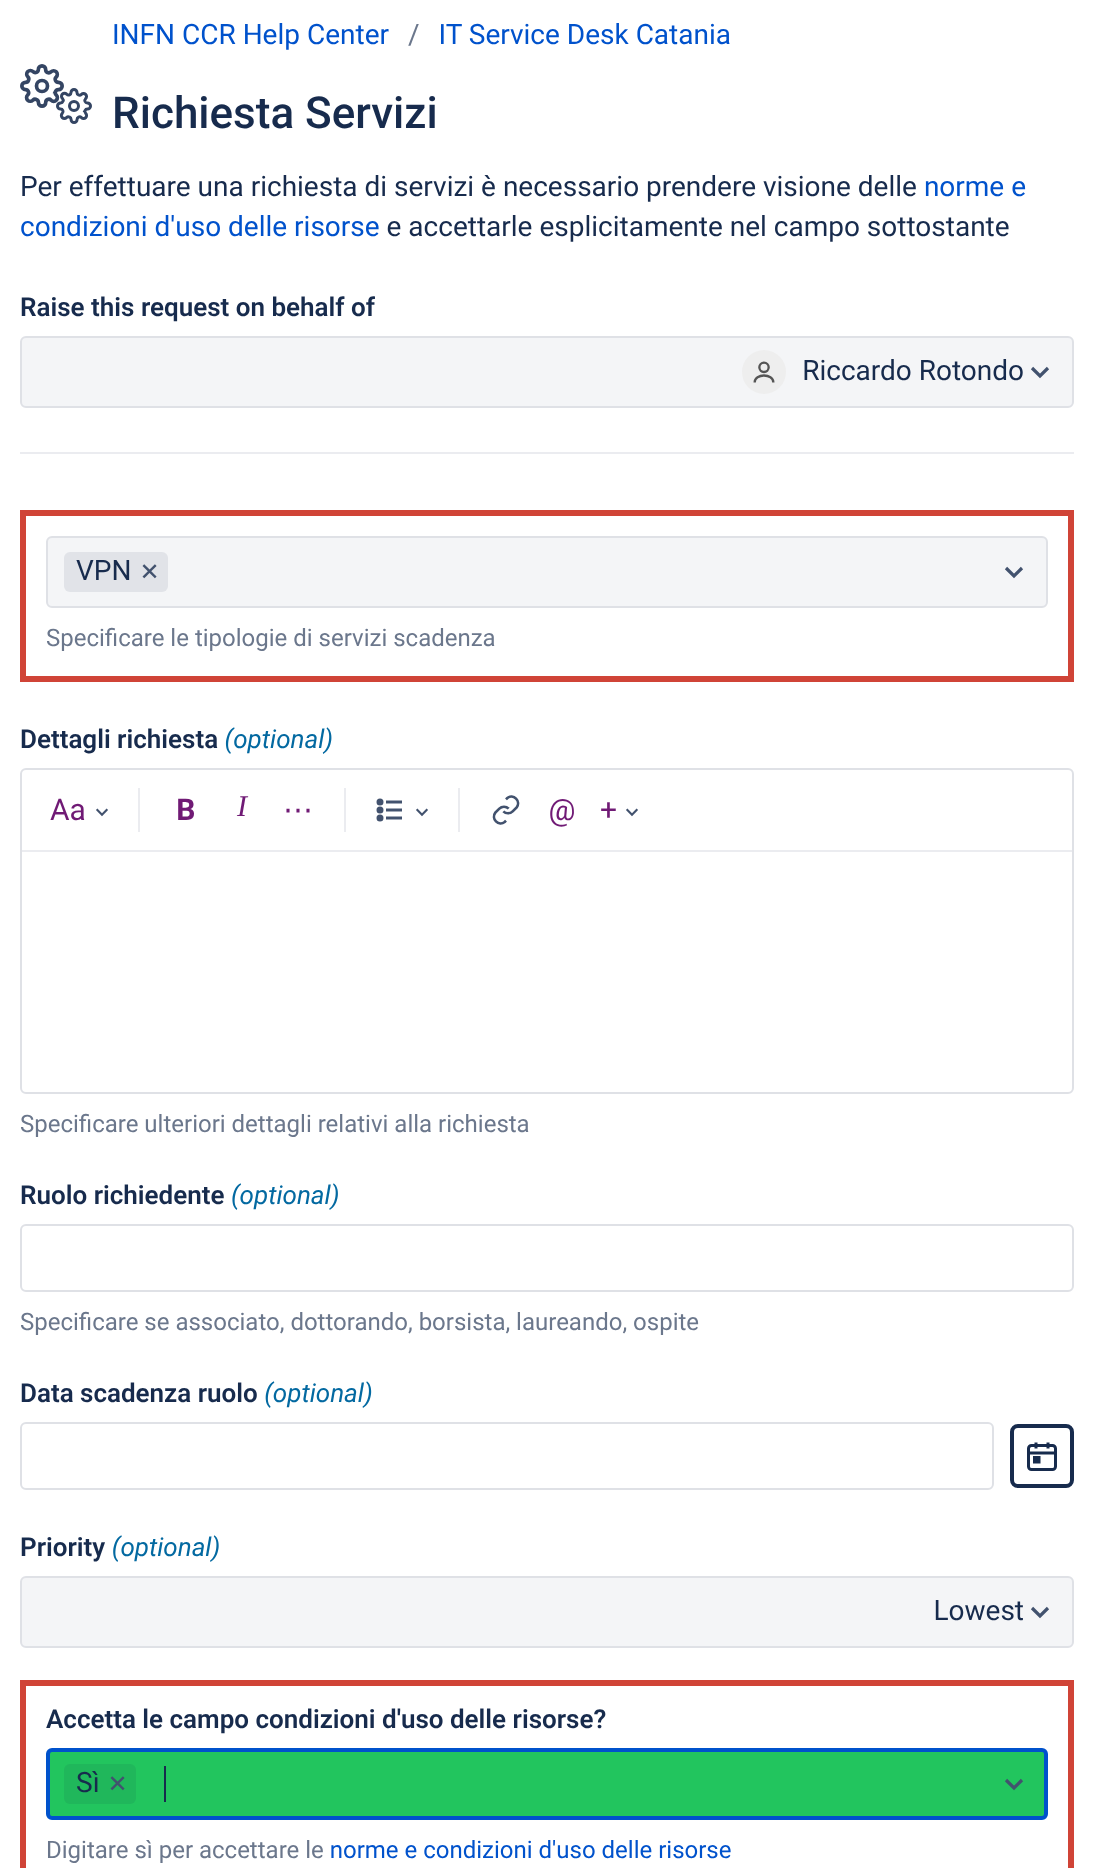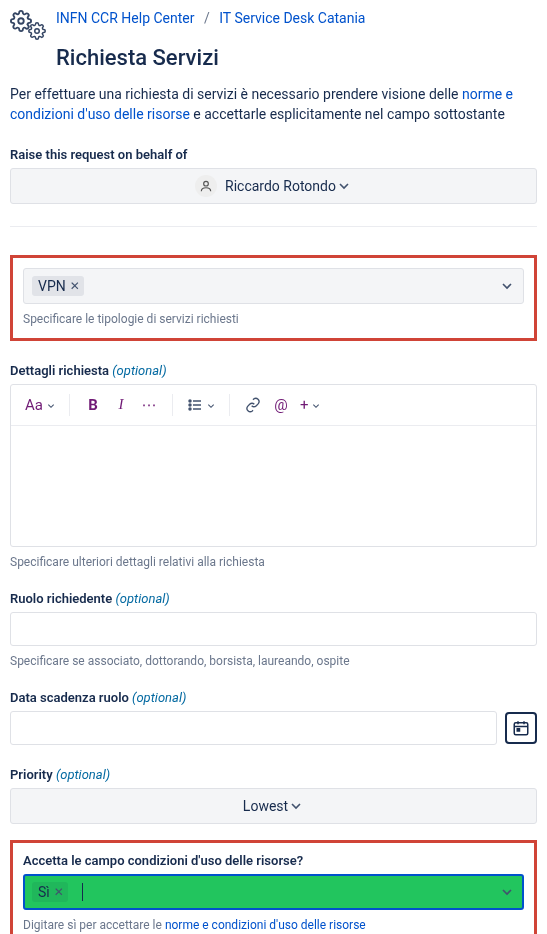--- a/index.html
+++ b/index.html
@@ -5,32 +5,32 @@
   * { box-sizing: border-box; margin: 0; padding: 0; }
   body {
     font-family: -apple-system, BlinkMacSystemFont, "Segoe UI", Roboto, Arial, sans-serif;
     font-size: 14px;
     color: #172b4d;
     background: #fff;
     width: 547px;
     padding: 8px 10px 20px 10px;
   }
   a { color: #0052cc; text-decoration: none; }
-  .header-row { display: flex; align-items: flex-start; gap: 6px; }
+  .header-row { display: flex; align-items: flex-end; gap: 6px; }
   .gear-stack { position: relative; width: 40px; height: 40px; flex-shrink: 0; }
   .gear { position: absolute; }
   .breadcrumbs { font-size: 14px; color: #42526e; margin-top: 2px; }
   .breadcrumbs .sep { margin: 0 6px; color: #6b778c; }
   .page-title { font-size: 22px; font-weight: 500; color: #172b4d; margin-top: 19px; }
   .intro { margin-top: 14px; font-size: 14px; color: #172b4d; line-height: 1.45; }
   .field { margin-top: 22px; }
   .field-label { font-size: 13px; font-weight: 600; color: #172b4d; margin-bottom: 6px; }
   .optional { font-style: italic; font-weight: 400; color: #0369a1; }
   .select-box {
-    display: flex; align-items: center; justify-content: center;
+    display: flex; align-items: center; justify-content: flex-end;
     background: #f4f5f7; border: 1px solid #dfe1e6; border-radius: 3px;
     padding: 6px 8px; min-height: 36px;
   }
   .select-left { display: flex; align-items: center; gap: 8px; }
   .chevron-down {
     width: 16px; height: 16px; display: flex; align-items: center; justify-content: center;
     color: #42526e;
   }
   .avatar-circle {
     width: 22px; height: 22px; border-radius: 50%;
@@ -147,21 +147,21 @@
           <span>VPN</span>
           <span class="x">✕</span>
         </span>
       </div>
       <span class="chevron-down">
         <svg width="12" height="12" viewBox="0 0 12 12">
             <path d="M2 4l4 4 4-4" stroke="#42526e" stroke-width="1.6" fill="none"></path>
           </svg>
       </span>
     </div>
-    <div class="help-text">Specificare le tipologie di servizi richiesti</div>
+    <div class="help-text">Specificare le tipologie di servizi scadenza</div>
   </div>
 </div>
 
 <div class="field">
   <div class="field-label">
     <span>Dettagli richiesta</span>
     <span class="optional">(optional)</span>
   </div>
   <div class="editor-box">
     <div class="editor-toolbar">

